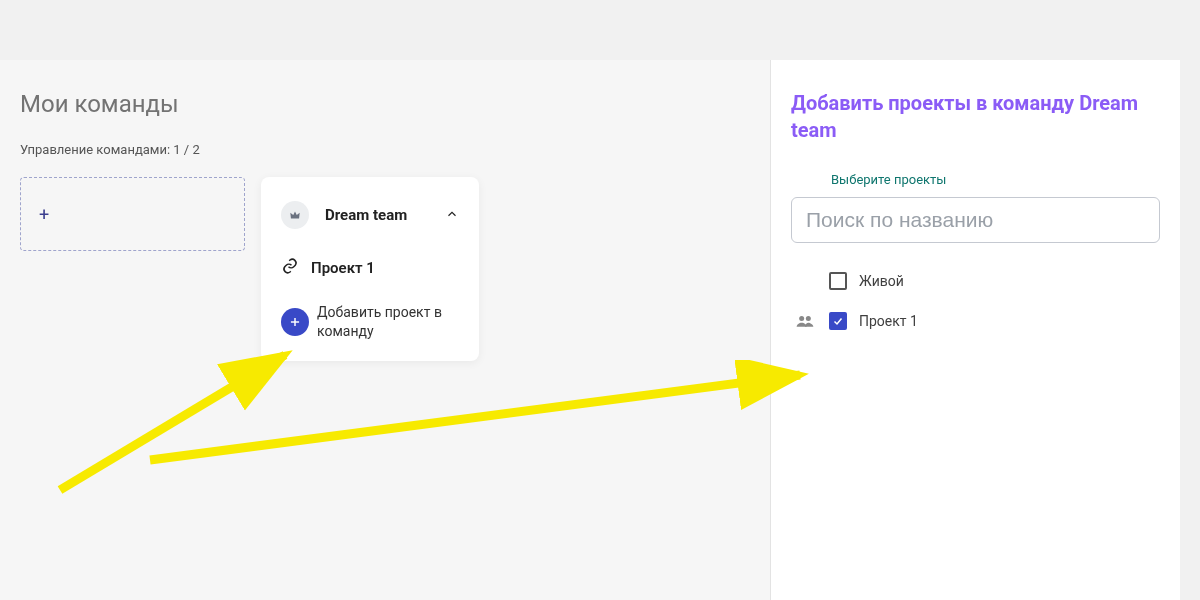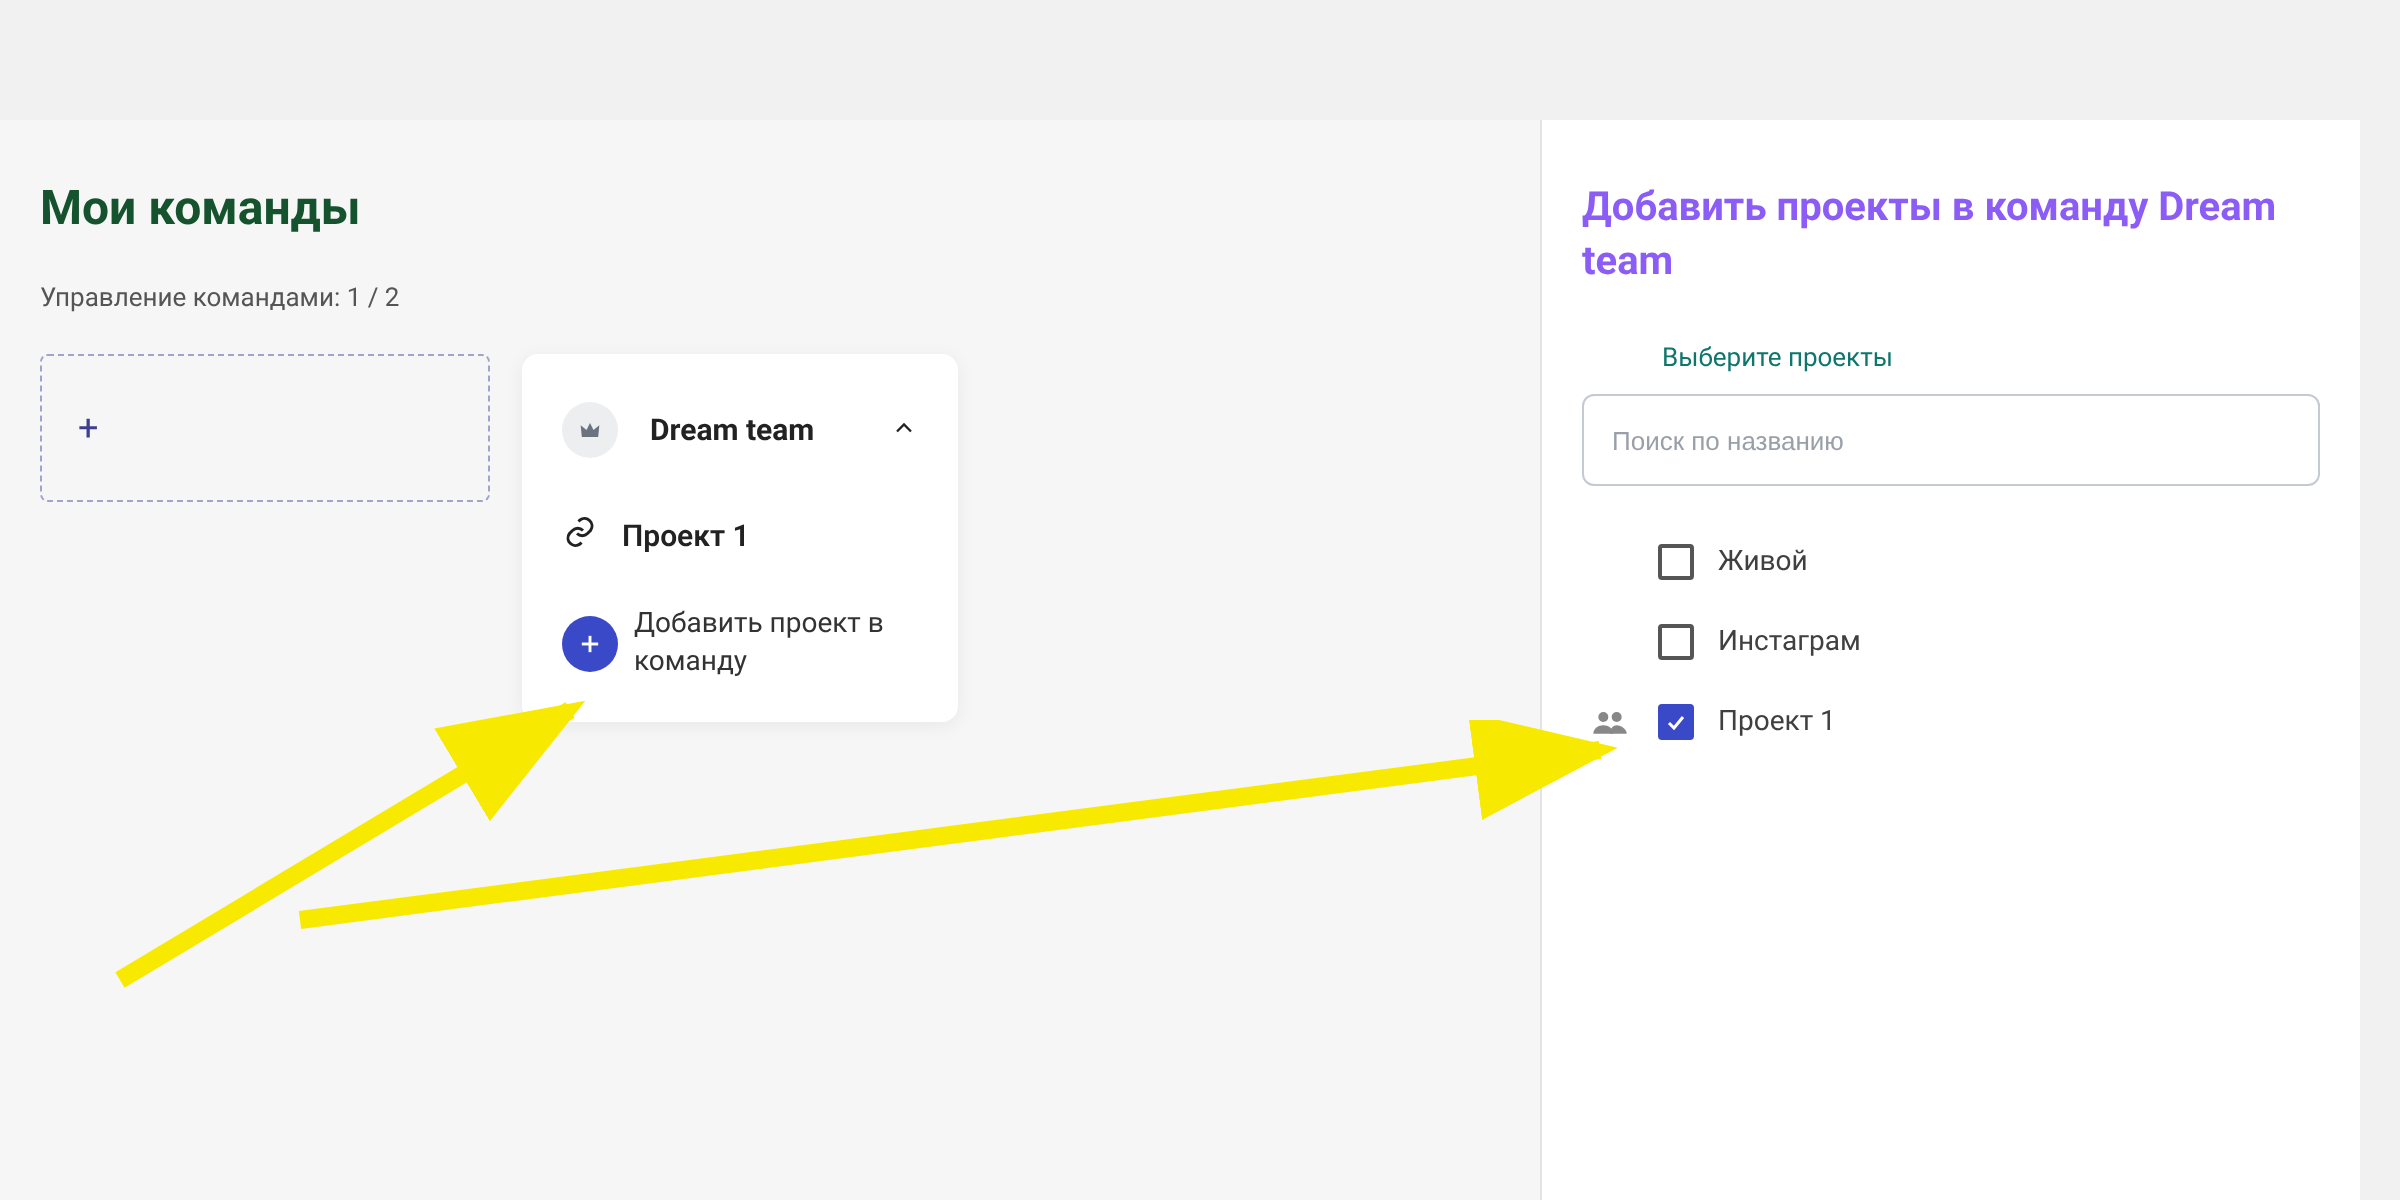--- a/index.html
+++ b/index.html
@@ -25,22 +25,22 @@
       left: 770px;
       top: 60px;
       width: 410px;
       height: 540px;
       background: #fff;
       border-left: 1px solid #e3e3e3;
       padding: 30px 20px 20px 20px;
     }
     .page-title {
       font-size: 24px;
-      font-weight: 700;
-      color: #14532d;
+      font-weight: 400;
+      color: #737373;
       margin-bottom: 24px;
     }
     .teams-meta {
       font-size: 13px;
       color: #555;
       text-align: left;
       margin-bottom: 20px;
       padding-right: 258px;
     }
     .teams-row {
@@ -136,21 +136,21 @@
       color: #0f766e;
       margin-bottom: 10px;
       margin-left: 40px;
     }
     .search-field {
       width: 100%;
       height: 46px;
       border: 1px solid #c5c9d1;
       border-radius: 6px;
       padding: 0 14px;
-      font-size: 13px;
+      font-size: 21px;
       color: #0369a1;
       outline: none;
     }
     .search-field::placeholder { color: #9aa0a8; }
     .project-list { margin-top: 18px; }
     .project-item {
       display: flex;
       align-items: center;
       height: 40px;
       position: relative;
@@ -238,24 +238,20 @@
     <span>Добавить проекты в команду </span><span class="bold">Dream team</span>
   </h2>
   <div class="select-label">Выберите проекты</div>
   <input class="search-field" type="text" placeholder="Поиск по названию" style="">
   <div class="project-list">
     <div class="project-item">
       <span class="checkbox"></span>
       <span class="project-label">Живой</span>
     </div>
     <div class="project-item">
-      <span class="checkbox"></span>
-      <span class="project-label">Инстаграм</span>
-    </div>
-    <div class="project-item">
       <span class="team-indicator">
         <svg viewBox="0 0 24 16">
             <circle cx="8" cy="5" r="3"></circle>
             <circle cx="16" cy="5" r="3"></circle>
             <path d="M2 15c0-3 3-5 6-5s6 2 6 5"></path>
             <path d="M12 15c0-3 2-5 4-5s6 2 6 5"></path>
           </svg>
       </span>
       <span class="checkbox checked">
         <svg viewBox="0 0 24 24">

